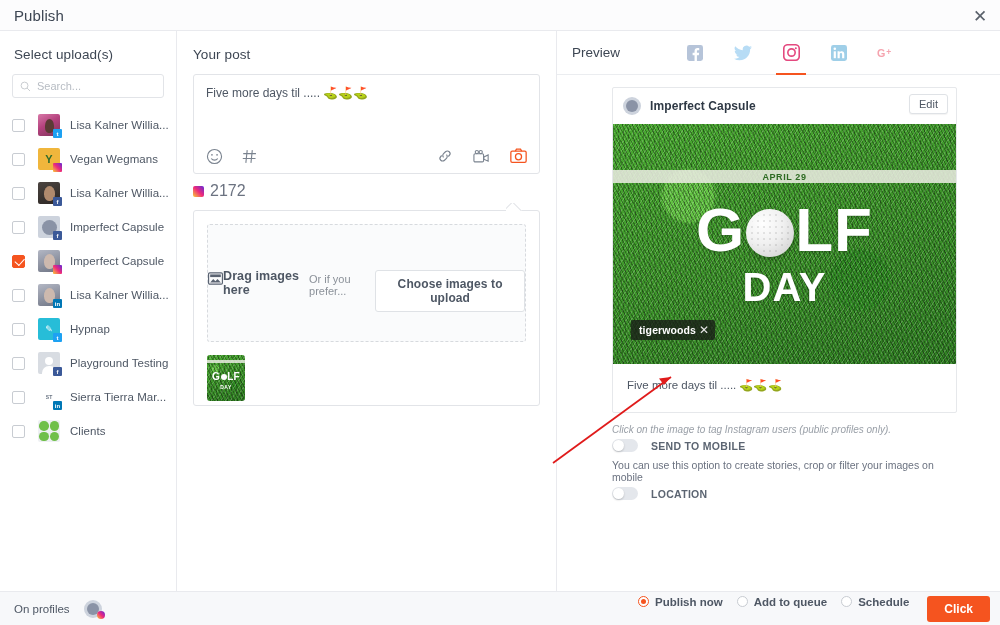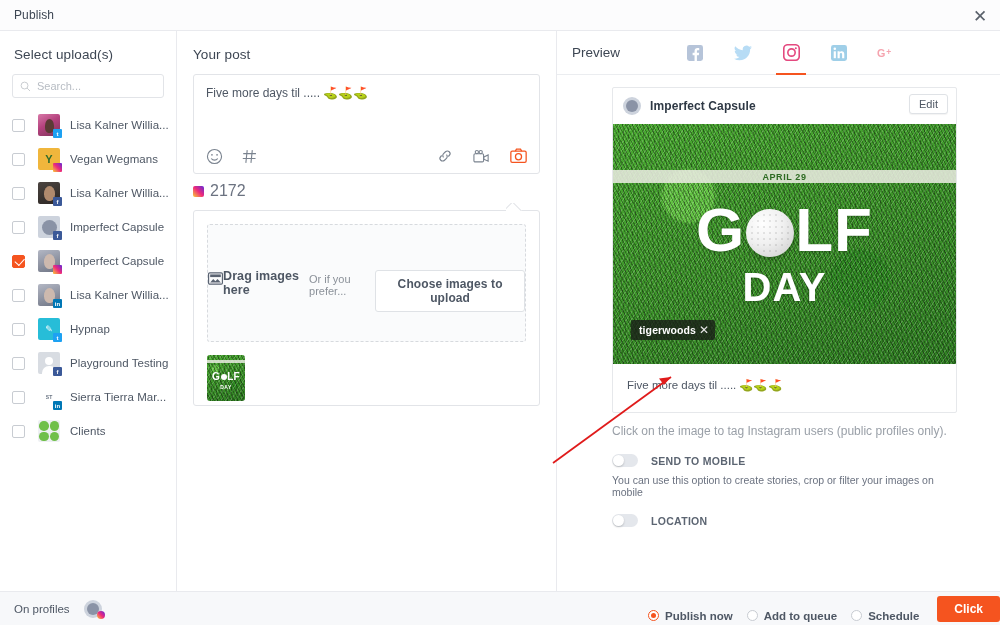--- a/index.html
+++ b/index.html
@@ -12,21 +12,21 @@
   }
   #app { position: relative; width: 1000px; height: 625px; background:#fff; }
 
   
   .titlebar {
     position: absolute; top:0; left:0; width:1000px; height:31px;
     background:#fcfcfd; border-bottom:1px solid #e9eaee;
     display:flex; align-items:center;
   }
   .titlebar .title {
-    margin-left:14px; font-size:12px; color:#3d4653; letter-spacing:.1px;
+    margin-left:14px; font-size:15px; color:#3d4653; letter-spacing:.1px;
   }
   .close-btn {
     position:absolute; right:8px; top:4px; width:24px; height:24px;
     display:flex; align-items:center; justify-content:center;
     cursor:pointer; color:#5a616b; font-size:17px; line-height:1;
     font-family:"DejaVu Sans", sans-serif; font-weight:300;
   }
 
   
   .col-profiles {
@@ -262,23 +262,23 @@
     position:absolute; left:18px; top:196px; background:rgba(25,30,24,.80);
     border-radius:2px; padding:4px 6px 4px 8px; display:flex; align-items:center;
     gap:3px; cursor:pointer;
   }
   .tag-chip .tn { color:#fff; font-size:10.5px; font-weight:bold; letter-spacing:.1px; }
   .tag-chip .tx { color:#e8e8e8; font-size:12px; line-height:1; font-weight:300;
     font-family:"DejaVu Sans", sans-serif; }
   .card-cap { padding:14px 14px 20px 14px; font-size:11.5px; color:#4e5764; }
 
   .hint {
-    margin:11px 43px 0 55px; font-size:12px; color:#9aa0a8; 
-  }
-  .opt-row { margin:16px 43px 0 55px; display:flex; align-items:center; }
+    margin:11px 43px 0 55px; font-size:10px; color:#9aa0a8; font-style:italic;
+  }
+  .opt-row { margin:4px 43px 0 55px; display:flex; align-items:center; }
   .toggle {
     width:26px; height:13px; border-radius:7px; background:#e4e7ec; position:relative;
     cursor:pointer; flex:0 0 auto;
   }
   .toggle .knob {
     position:absolute; left:1px; top:1px; width:11px; height:11px; border-radius:50%;
     background:#fff; box-shadow:0 1px 2px rgba(0,0,0,.2);
   }
   .opt-label {
     margin-left:13px; font-size:10.5px; color:#5c6572; font-weight:bold; letter-spacing:.3px;
@@ -289,21 +289,21 @@
   .footer {
     position:absolute; left:0; bottom:0; width:1000px; height:34px;
     background:#f7f8fa; border-top:1px solid #e9eaee; display:flex; align-items:center;
   }
   .on-profiles { margin-left:14px; font-size:11.5px; color:#4e5764; }
   .foot-av { position:relative; width:18px; height:18px; margin-left:14px; }
   .foot-av .c { width:18px; height:18px; border-radius:50%; background:#cdd3dd;
     display:flex; align-items:center; justify-content:center; }
   .foot-av .c .d { width:12px; height:12px; border-radius:50%; background:#8a93a6; }
   .foot-av .badge { right:-3px; bottom:-1px; width:8px; height:8px; border-radius:50%; }
-  .foot-right { margin-left:auto; display:flex; align-items:flex-end; gap:14px; }
+  .foot-right { margin-left:auto; display:flex; align-items:flex-start; padding-right:10px; gap:14px; }
   .radio-item { display:flex; align-items:center; gap:6px; cursor:pointer; }
   .radio {
     width:11px; height:11px; border-radius:50%; border:1.5px solid #c8ccd2; background:#fff;
     flex:0 0 auto;
   }
   .radio.on { border-color:#f5541f; display:flex; align-items:center; justify-content:center; }
   .radio.on:after { content:""; width:5px; height:5px; border-radius:50%; background:#f5541f; }
   .radio-label { font-size:11.5px; color:#4e5764; font-weight:bold; }
   .next-btn {
     background:#f5541f; color:#fff; border:0; border-radius:3px; padding:6px 17px;

